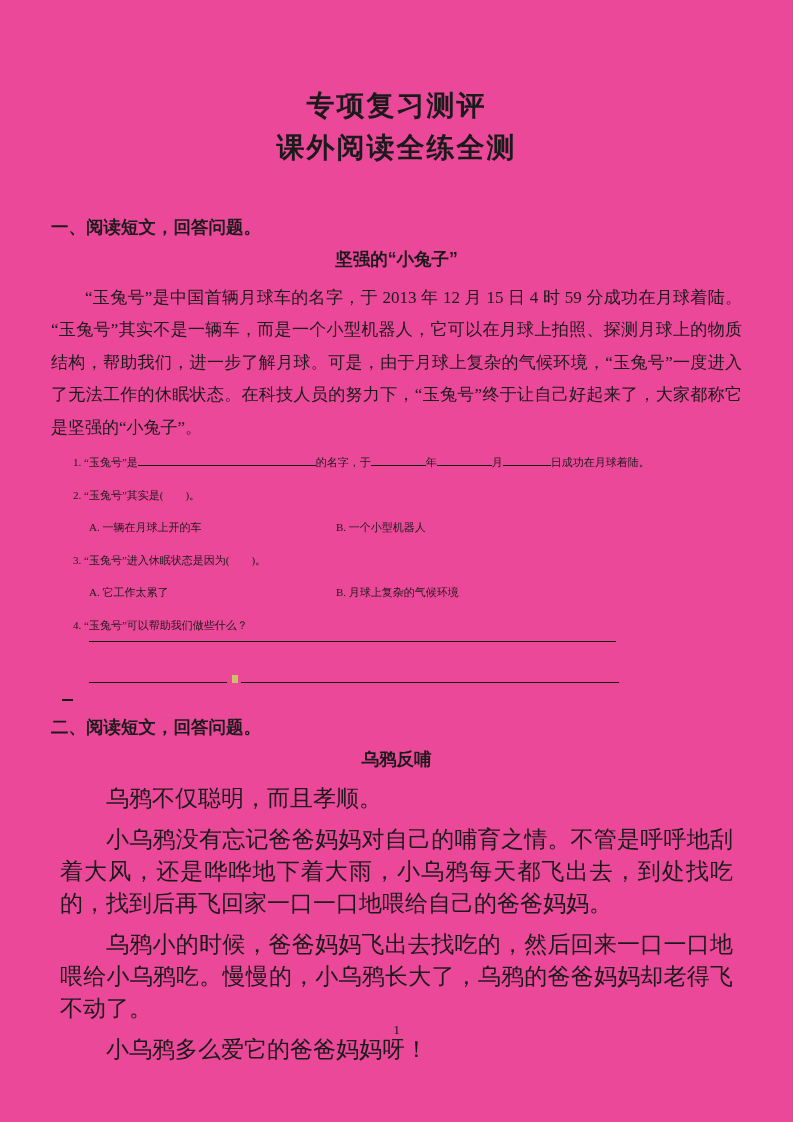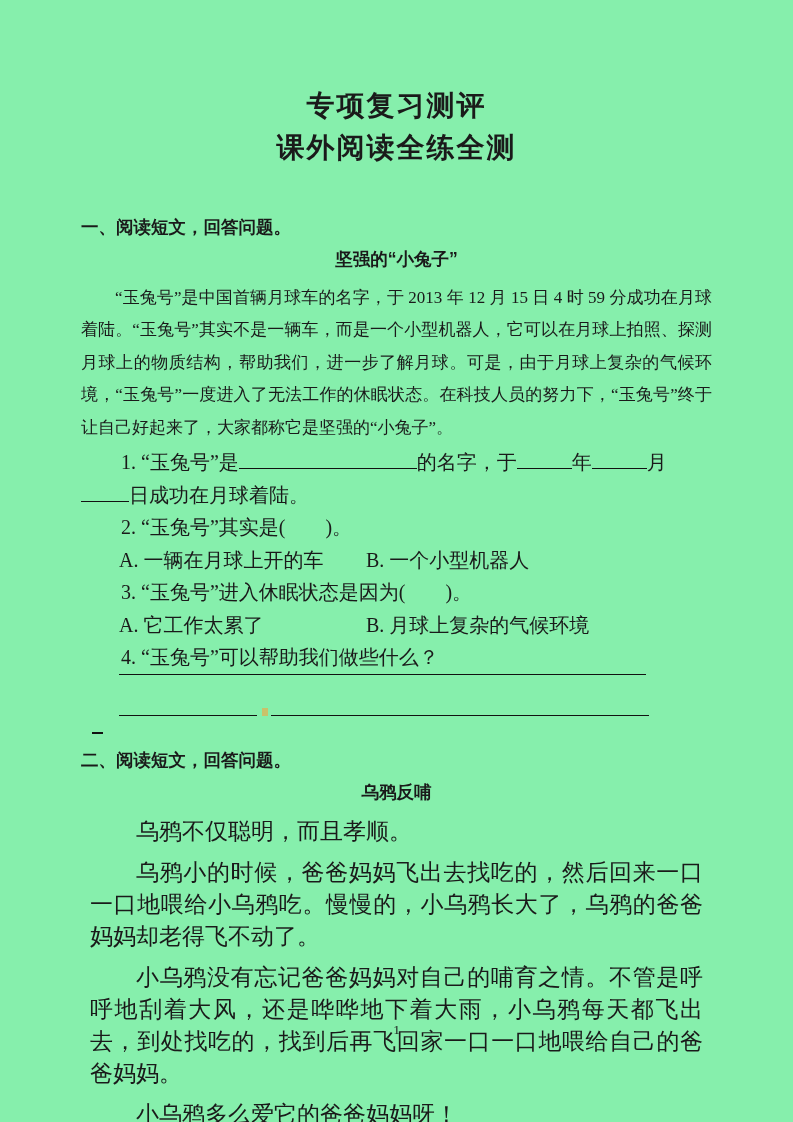--- a/index.html
+++ b/index.html
@@ -1,22 +1,22 @@
 <!DOCTYPE html>
 <html lang="zh"><head>
 <meta charset="utf-8">
 <style>
   html, body { margin: 0; padding: 0; background: #e8e8e8; }
   .page {
     width: 793px;
     height: 1122px;
     margin: 0 auto;
-    background: #86efac;
+    background: #ec4899;
     box-sizing: border-box;
-    padding: 0 81px;
+    padding: 0 51px;
     position: relative;
     overflow: hidden;
     color: #1a1a1a;
     font-family: "Liberation Serif", serif;
   }
   .doc-title {
     margin: 0;
     text-align: center;
     font-family: "Liberation Sans", sans-serif;
     font-weight: bold;
@@ -51,21 +51,21 @@
     margin: 0;
     margin-top: 6px;
     font-size: 17px;
     line-height: 32.4px;
     text-align: justify;
     text-indent: 2em;
   }
 
   .qa {
     margin-top: 2px;
-    font-size: 20px;
+    font-size: 11px;
     line-height: 32.5px;
   }
   .qa p { margin: 0; }
   .q-line { text-indent: 2em; white-space: normal; }
 
   .blank {
     display: inline-block;
     border-bottom: 1.5px solid #111;
     height: 14px;
     vertical-align: baseline;
@@ -172,20 +172,20 @@
       <div class="seg seg-2"></div>
     </div>
     <div class="stray-dash"></div>
   </div>
 
   <div>
     <h2 class="sec-heading sec2">二、阅读短文，回答问题。</h2>
     <h3 class="passage-title">乌鸦反哺</h3>
     <div class="sec2-body">
       <p class="body-para">乌鸦不仅聪明，而且孝顺。</p>
+      <p class="body-para">小乌鸦没有忘记爸爸妈妈对自己的哺育之情。不管是呼呼地刮着大风，还是哗哗地下着大雨，小乌鸦每天都飞出去，到处找吃的，找到后再飞回家一口一口地喂给自己的爸爸妈妈。</p>
       <p class="body-para">乌鸦小的时候，爸爸妈妈飞出去找吃的，然后回来一口一口地喂给小乌鸦吃。慢慢的，小乌鸦长大了，乌鸦的爸爸妈妈却老得飞不动了。</p>
-      <p class="body-para">小乌鸦没有忘记爸爸妈妈对自己的哺育之情。不管是呼呼地刮着大风，还是哗哗地下着大雨，小乌鸦每天都飞出去，到处找吃的，找到后再飞回家一口一口地喂给自己的爸爸妈妈。</p>
       <p class="body-para">小乌鸦多么爱它的爸爸妈妈呀！</p>
     </div>
   </div>
 
   <div class="page-footer">1</div>
 </div>
 
 </body></html>

